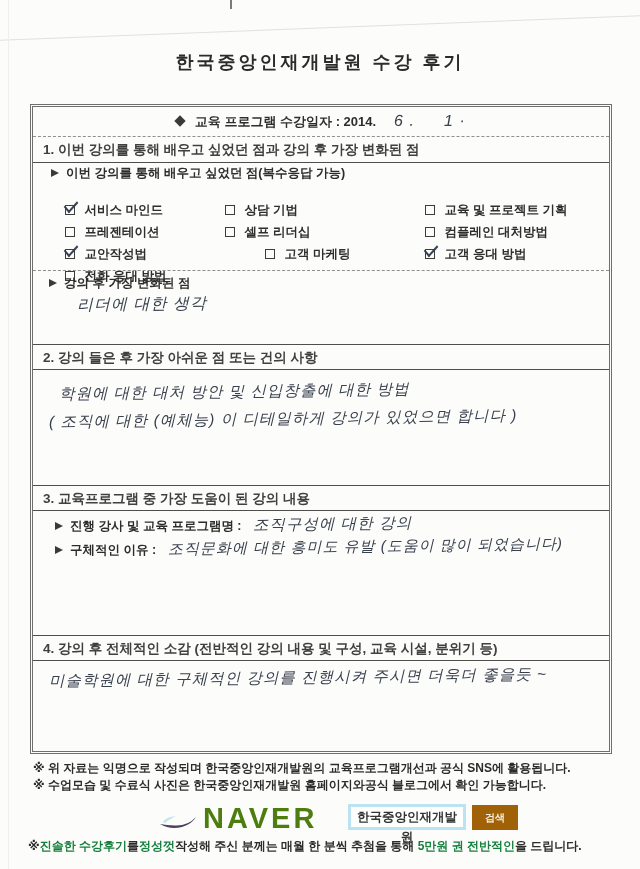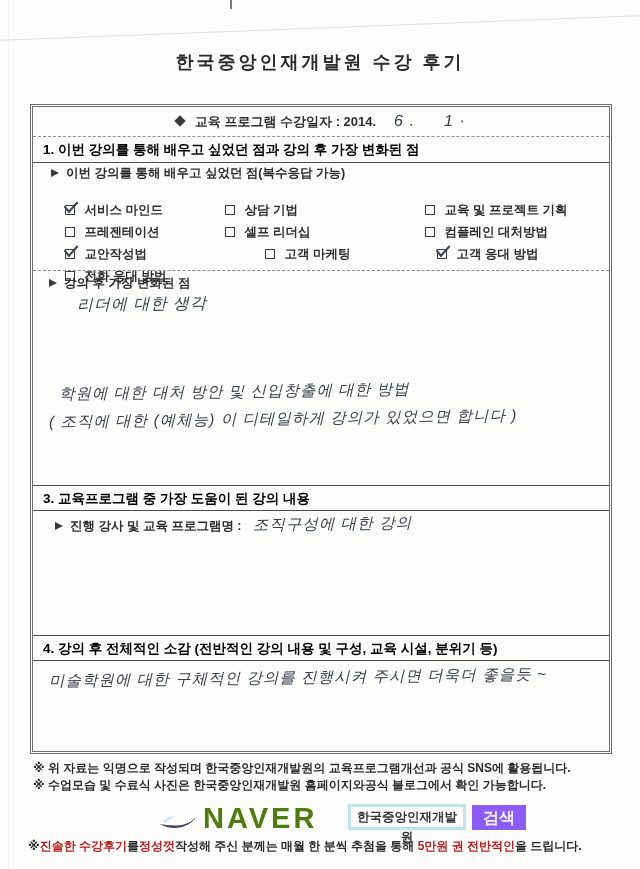--- a/index.html
+++ b/index.html
@@ -13,21 +13,21 @@
   .scan-diag{position:absolute;left:-4px;top:40px;width:660px;height:1px;background:#e2e0da;transform:rotate(-2.2deg);transform-origin:left center;}
   .scan-tick{position:absolute;left:230px;top:0;width:2px;height:9px;background:#7a7a78;}
   .scan-edge{position:absolute;left:8px;top:0;width:1px;height:869px;background:#f0efe9;}
   
   .title{position:absolute;top:50px;left:0;width:100%;text-align:center;
     font-size:18px;font-weight:800;letter-spacing:3px;color:#2b2b29;}
   
   .form{position:absolute;left:30px;top:104px;width:582px;height:650px;border:3px double #6f6f6d;box-sizing:border-box;}
   .row{position:absolute;left:0;width:100%;box-sizing:border-box;}
   .date-row{top:0;height:30px;border-bottom:1px dashed #8f8f8d;text-align:center;line-height:28px;font-size:13px;font-weight:700;}
-  .sec-header{height:26px;line-height:25px;border-bottom:1px solid #4e4e4c;padding-left:10px;font-size:13.5px;font-weight:800;color:#000000;}
+  .sec-header{height:26px;line-height:25px;border-bottom:1px solid #4e4e4c;padding-left:10px;font-size:13.5px;font-weight:800;color:#404040;}
   .sec-header.bt{border-top:1px solid #4e4e4c;}
   .sec-body{position:absolute;left:0;width:100%;}
   .pline{position:absolute;font-size:12.5px;font-weight:700;color:#2c2c2a;white-space:nowrap;}
   
   .arrow{display:inline-block;width:0;height:0;border-left:8px solid #3a3a38;border-top:4.5px solid transparent;border-bottom:4.5px solid transparent;margin-right:7px;}
   
   .diamond{display:inline-block;width:8px;height:8px;background:#3a3a38;transform:rotate(45deg);margin:0 7px 1px 0;}
   
   .cb-row{position:absolute;left:0;width:100%;height:20px;}
   .cb-cell{position:absolute;top:0;height:20px;font-size:12.5px;font-weight:700;white-space:nowrap;margin-top:16px;}
@@ -36,23 +36,23 @@
   .dashed{position:absolute;left:0;width:100%;border-top:1px dashed #8f8f8d;}
   
   .hand{font-style:italic;color:#39404e;font-weight:400;letter-spacing:1px;transform:rotate(-0.8deg);transform-origin:left center;display:inline-block;white-space:nowrap;}
   .hand-block{position:absolute;font-size:15.5px;}
   
   .note{position:absolute;left:33px;font-size:12px;font-weight:700;color:#2c2c2a;white-space:nowrap;}
   .naver-row{position:absolute;left:0;top:800px;width:100%;height:40px;}
   .naver-hat{position:absolute;left:158px;top:12px;width:40px;height:18px;}
   .naver-word{position:absolute;left:203px;top:2px;font-size:29px;font-weight:800;letter-spacing:3px;color:#4d7c0f;}
   .naver-search{position:absolute;left:348px;top:4px;width:118px;height:26px;border:3px solid #bce3f2;background:#fff;box-sizing:border-box;text-align:center;line-height:20px;font-size:12.5px;font-weight:700;color:#333;}
-  .naver-btn{position:absolute;left:472px;top:5px;width:54px;height:25px;background:#8b5cf6;text-align:center;line-height:25px;font-size:16px;font-weight:700;color:rgba(255,255,255,0.9);}
+  .naver-btn{position:absolute;left:472px;top:5px;width:46px;height:25px;background:#a16207;text-align:center;line-height:25px;font-size:10px;font-weight:700;color:rgba(255,255,255,0.9);}
   .prize{position:absolute;left:28px;top:838px;font-size:12px;font-weight:800;color:#2c2c2a;white-space:nowrap;}
-  .pink{color:#b91c1c;}
+  .pink{color:#15803d;}
 </style>
 </head>
 <body>
 
 <div class="page">
 
   <div class="scan-diag"></div>
   <div class="scan-tick"></div>
   <div class="scan-edge"></div>
 
@@ -105,21 +105,21 @@
 
       <div class="cb-row" style="top:67px;">
         <div class="cb-cell" style="left:32px;">
           <span class="cbox"><span class="check"></span></span>
           <span>교안작성법</span>
         </div>
         <div class="cb-cell" style="left:192px;padding-left:40px;">
           <span class="cbox"></span>
           <span>고객 마케팅</span>
         </div>
-        <div class="cb-cell" style="left:404px;">
+        <div class="cb-cell" style="left:392px;">
           <span class="cbox"><span class="check"></span></span>
           <span>고객 응대 방법</span>
         </div>
       </div>
 
       <div class="cb-row" style="top:89px;">
         <div class="cb-cell" style="left:32px;">
           <span class="cbox"></span>
           <span>전화 응대 방법</span>
         </div>
@@ -128,34 +128,39 @@
       <div class="dashed" style="top:107px;"></div>
 
       <div class="pline" style="top:112px;left:16px;">
         <span class="arrow"></span><span>강의 후 가장 변화된 점</span>
       </div>
       <div class="hand-block" style="top:132px;left:44px;font-size:16px;text-align:center;">
         <span class="hand">리더에 대한 생각</span>
       </div>
     </div>
 
+    <div class="row sec-header bt" style="top:237px;">2. 강의 들은 후 가장 아쉬운 점 또는 건의 사항</div>
     <div class="sec-body" style="top:263px;height:115px;">
       <div class="hand-block" style="top:14px;left:26px;">
         <span class="hand">학원에 대한 대처 방안 및 신입창출에 대한 방법</span>
       </div>
       <div class="hand-block" style="top:42px;left:16px;">
         <span class="hand">( 조직에 대한 (예체능) 이 디테일하게 강의가 있었으면 합니다 )</span>
       </div>
     </div>
 
     <div class="row sec-header bt" style="top:378px;">3. 교육프로그램 중 가장 도움이 된 강의 내용</div>
     <div class="sec-body" style="top:402px;height:126px;">
       <div class="pline" style="top:6px;left:22px;">
         <span class="arrow"></span><span>진행 강사 및 교육 프로그램명 :</span>
         <span class="hand" style="font-size:15.5px;margin-left:8px;">조직구성에 대한 강의</span>
+      </div>
+      <div class="pline" style="top:31px;left:22px;">
+        <span class="arrow"></span><span>구체적인 이유 :</span>
+        <span class="hand" style="font-size:15px;margin-left:8px;">조직문화에 대한 흥미도 유발 (도움이 많이 되었습니다)</span>
       </div>
     </div>
 
     <div class="row sec-header bt" style="top:528px;">4. 강의 후 전체적인 소감 (전반적인 강의 내용 및 구성, 교육 시설, 분위기 등)</div>
     <div class="sec-body" style="top:554px;height:93px;">
       <div class="hand-block" style="top:10px;left:16px;">
         <span class="hand">미술학원에 대한 구체적인 강의를 진행시켜 주시면 더욱더 좋을듯 ~</span>
       </div>
     </div>
 

